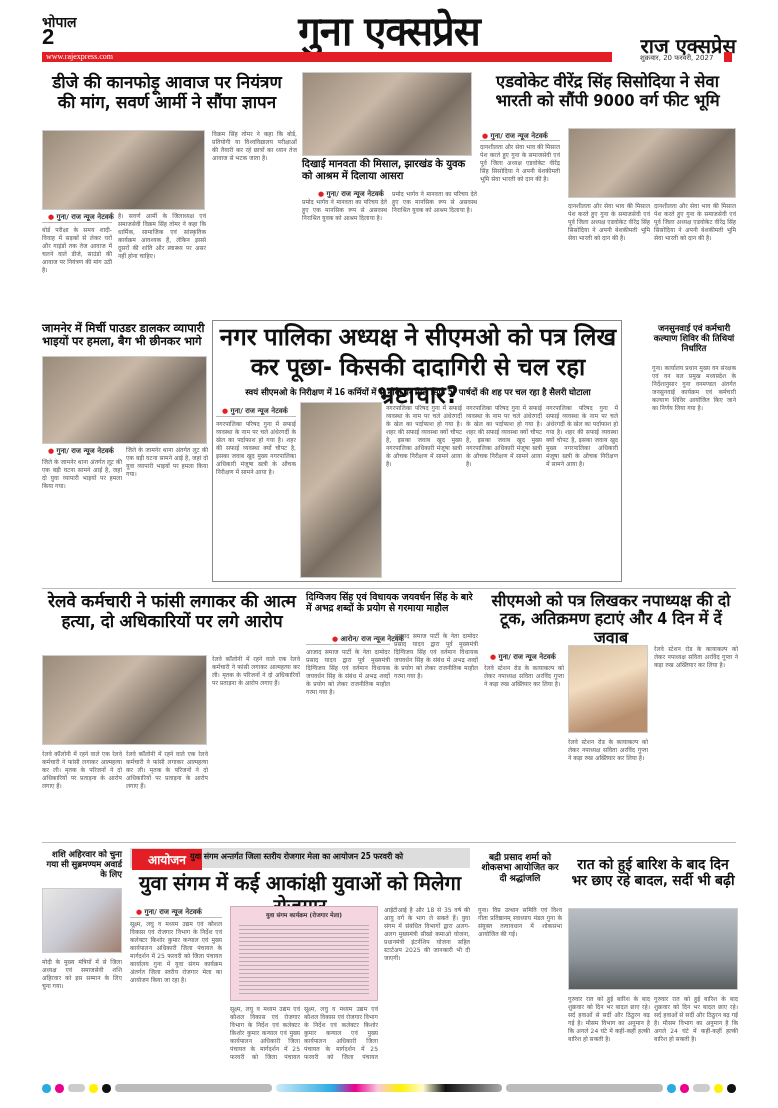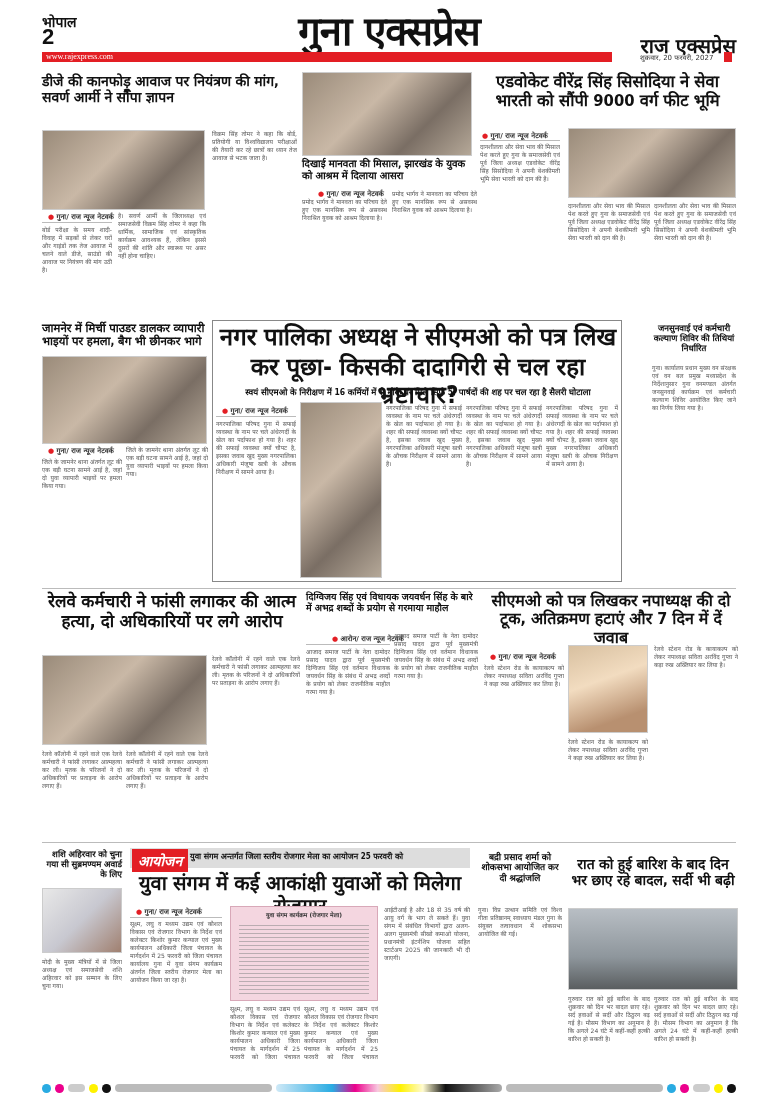--- a/index.html
+++ b/index.html
@@ -33,21 +33,21 @@
 <div class="abs masthead-city">भोपाल</div>
 <div class="abs page-no">2</div>
 <div class="abs title">गुना एक्सप्रेस</div>
 <div class="abs brand">राज एक्सप्रेस</div>
 <div class="abs redbar"></div>
 <div class="abs redbar2"></div>
 <div class="abs url">www.rajexpress.com</div>
 <div class="abs date">शुक्रवार, 20 फरवरी, 2027</div>
 <div class="abs redtick"></div>
 
-<div class="abs hl" style="left:42px;top:73px;width:250px;font-size:14px;text-align:left;">डीजे की कानफोड़ू आवाज पर नियंत्रण की मांग, सवर्ण आर्मी ने सौंपा ज्ञापन</div>
+<div class="abs hl" style="left:42px;top:73px;width:250px;font-size:17px;text-align:center;">डीजे की कानफोड़ू आवाज पर नियंत्रण की मांग, सवर्ण आर्मी ने सौंपा ज्ञापन</div>
 <div class="abs photo" style="left:42px;top:130px;width:163px;height:80px;"></div>
 <div class="abs byline" style="left:48px;top:212px;"><span class="dot">● </span><span>गुना/ राज न्यूज नेटवर्क</span></div>
 <div class="abs rule" style="left:42px;top:222px;width:70px;height:1px;"></div>
 <div class="abs body-text" style="left:42px;top:226px;width:70px;height:88px;">बोर्ड परीक्षा के समय शादी-विवाह में सड़कों से लेकर घरों और गाइंडों तक तेज आवाज में चलने वाले डीजे, साउंडो की आवाज पर नियंत्रण की मांग उठी है।</div>
 <div class="abs body-text" style="left:118px;top:212px;width:88px;height:100px;">है। सवर्ण आर्मी के जिलाध्यक्ष एवं समाजसेवी विक्रम सिंह तोमर ने कहा कि धार्मिक, सामाजिक एवं सांस्कृतिक कार्यक्रम आवश्यक हैं, लेकिन इससे दूसरों की शांति और स्वास्थ्य पर असर नहीं होना चाहिए।</div>
 <div class="abs body-text" style="left:212px;top:130px;width:85px;height:182px;">विक्रम सिंह तोमर ने कहा कि बोर्ड, प्रतियोगी या विश्वविद्यालय परीक्षाओं की तैयारी कर रहे छात्रों का ध्यान तेज आवाज से भटक जाता है।</div>
 
 <div class="abs photo" style="left:302px;top:72px;width:170px;height:84px;"></div>
 <div class="abs hl" style="left:302px;top:158px;width:170px;font-size:10px;text-align:left;">दिखाई मानवता की मिसाल, झारखंड के युवक को आश्रम में दिलाया आसरा</div>
 <div class="abs byline" style="left:318px;top:189px;"><span class="dot">● </span><span>गुना/ राज न्यूज नेटवर्क</span></div>
@@ -90,35 +90,35 @@
 <div class="abs body-text" style="left:42px;top:750px;width:80px;height:70px;">रेलवे कॉलोनी में रहने वाले एक रेलवे कर्मचारी ने फांसी लगाकर आत्महत्या कर ली। मृतक के परिजनों ने दो अधिकारियों पर प्रताड़ना के आरोप लगाए हैं।</div>
 <div class="abs body-text" style="left:126px;top:750px;width:82px;height:70px;">रेलवे कॉलोनी में रहने वाले एक रेलवे कर्मचारी ने फांसी लगाकर आत्महत्या कर ली। मृतक के परिजनों ने दो अधिकारियों पर प्रताड़ना के आरोप लगाए हैं।</div>
 <div class="abs body-text" style="left:212px;top:655px;width:88px;height:165px;">रेलवे कॉलोनी में रहने वाले एक रेलवे कर्मचारी ने फांसी लगाकर आत्महत्या कर ली। मृतक के परिजनों ने दो अधिकारियों पर प्रताड़ना के आरोप लगाए हैं।</div>
 
 <div class="abs hl" style="left:306px;top:592px;width:172px;font-size:9.5px;text-align:left;">दिग्विजय सिंह एवं विधायक जयवर्धन सिंह के बारे में अभद्र शब्दों के प्रयोग से गरमाया माहौल</div>
 <div class="abs byline" style="left:312px;top:634px;margin-left:20px;"><span class="dot">● </span><span>आरोन/ राज न्यूज नेटवर्क</span></div>
 <div class="abs rule" style="left:306px;top:644px;width:84px;height:1px;"></div>
 <div class="abs body-text" style="left:306px;top:648px;width:84px;height:172px;">आजाद समाज पार्टी के नेता दामोदर प्रसाद यादव द्वारा पूर्व मुख्यमंत्री दिग्विजय सिंह एवं वर्तमान विधायक जयवर्धन सिंह के संबंध में अभद्र शब्दों के प्रयोग को लेकर राजनीतिक माहौल गरमा गया है।</div>
 <div class="abs body-text" style="left:394px;top:632px;width:84px;height:188px;">आजाद समाज पार्टी के नेता दामोदर प्रसाद यादव द्वारा पूर्व मुख्यमंत्री दिग्विजय सिंह एवं वर्तमान विधायक जयवर्धन सिंह के संबंध में अभद्र शब्दों के प्रयोग को लेकर राजनीतिक माहौल गरमा गया है।</div>
 
-<div class="abs hl" style="left:484px;top:592px;width:254px;font-size:16px;text-align:center;">सीएमओ को पत्र लिखकर नपाध्यक्ष की दो टूक, अतिक्रमण हटाएं और 7 दिन में दें जवाब</div>
+<div class="abs hl" style="left:484px;top:592px;width:254px;font-size:16px;text-align:center;">सीएमओ को पत्र लिखकर नपाध्यक्ष की दो टूक, अतिक्रमण हटाएं और 4 दिन में दें जवाब</div>
 <div class="abs byline" style="left:490px;top:652px;"><span class="dot">● </span><span>गुना/ राज न्यूज नेटवर्क</span></div>
 <div class="abs body-text" style="left:484px;top:664px;width:80px;height:156px;">रेलवे स्टेशन रोड के कायाकल्प को लेकर नपाध्यक्ष सविता अरविंद गुप्ता ने कड़ा रुख अख्तियार कर लिया है।</div>
 <div class="abs photo" style="left:568px;top:645px;width:80px;height:88px;background:linear-gradient(160deg,#d8c0a0,#f2dcc0 40%,#b89070 80%);"></div>
 <div class="abs body-text" style="left:568px;top:738px;width:80px;height:82px;">रेलवे स्टेशन रोड के कायाकल्प को लेकर नपाध्यक्ष सविता अरविंद गुप्ता ने कड़ा रुख अख्तियार कर लिया है।</div>
 <div class="abs body-text" style="left:654px;top:645px;width:84px;height:175px;">रेलवे स्टेशन रोड के कायाकल्प को लेकर नपाध्यक्ष सविता अरविंद गुप्ता ने कड़ा रुख अख्तियार कर लिया है।</div>
 
 <div class="abs rule" style="left:42px;top:842px;width:694px;height:1px;"></div>
 
 <div class="abs hl" style="left:42px;top:850px;width:80px;font-size:8.5px;text-align:right;">शशि अहिरवार को चुना गया सी सुब्रमण्यम अवार्ड के लिए</div>
 <div class="abs photo" style="left:42px;top:888px;width:80px;height:65px;background:linear-gradient(135deg,#e8e8e8,#c8c8d0 50%,#a08070);"></div>
 <div class="abs body-text" style="left:42px;top:958px;width:80px;height:102px;">मोदी के मुख्य मंत्रियों में से जिला अध्यक्ष एवं समाजसेवी शशि अहिरवार को इस सम्मान के लिए चुना गया।</div>
 
 <div class="abs gray-strip" style="left:130px;top:848px;width:340px;height:20px;"></div>
-<div class="abs tag" style="left:132px;top:849px;padding:2px 6px;font-size:14px;font-style:italic;">आयोजन</div>
+<div class="abs tag" style="left:132px;top:849px;padding:2px 16px;font-size:12px;">आयोजन</div>
 <div class="abs hl" style="left:190px;top:852px;width:280px;font-size:8px;">युवा संगम अन्तर्गत जिला स्तरीय रोजगार मेला का आयोजन 25 फरवरी को</div>
 <div class="abs hl" style="left:130px;top:872px;width:340px;font-size:20px;text-align:center;">युवा संगम में कई आकांक्षी युवाओं को मिलेगा रोजगार</div>
 <div class="abs byline" style="left:136px;top:907px;"><span class="dot">● </span><span>गुना/ राज न्यूज नेटवर्क</span></div>
 <div class="abs rule" style="left:130px;top:917px;width:92px;height:1px;"></div>
 <div class="abs body-text" style="left:130px;top:920px;width:92px;height:140px;">सूक्ष्म, लघु व मध्यम उद्यम एवं कौशल विकास एवं रोजगार विभाग के निर्देश एवं कलेक्टर किशोर कुमार कन्याल एवं मुख्य कार्यपालन अधिकारी जिला पंचायत के मार्गदर्शन में 25 फरवरी को जिला पंचायत कार्यालय गुना में युवा संगम कार्यक्रम अंतर्गत जिला स्तरीय रोजगार मेला का आयोजन किया जा रहा है।</div>
 <div class="abs" style="left:230px;top:906px;width:148px;height:95px;background:#f4d6e0;border:1px solid #d8a8b8;">
   <div style="font-size:6px;font-weight:bold;text-align:center;margin-top:4px;color:#333;">युवा संगम कार्यक्रम (रोजगार मेला)</div>
   <div class="lines" style="margin:6px 8px;height:70px;"></div>
 </div>
 <div class="abs body-text" style="left:230px;top:1005px;width:70px;height:55px;">सूक्ष्म, लघु व मध्यम उद्यम एवं कौशल विकास एवं रोजगार विभाग के निर्देश एवं कलेक्टर किशोर कुमार कन्याल एवं मुख्य कार्यपालन अधिकारी जिला पंचायत के मार्गदर्शन में 25 फरवरी को जिला पंचायत कार्यालय गुना में युवा संगम कार्यक्रम अंतर्गत जिला स्तरीय रोजगार मेला का आयोजन किया जा रहा है।</div>

